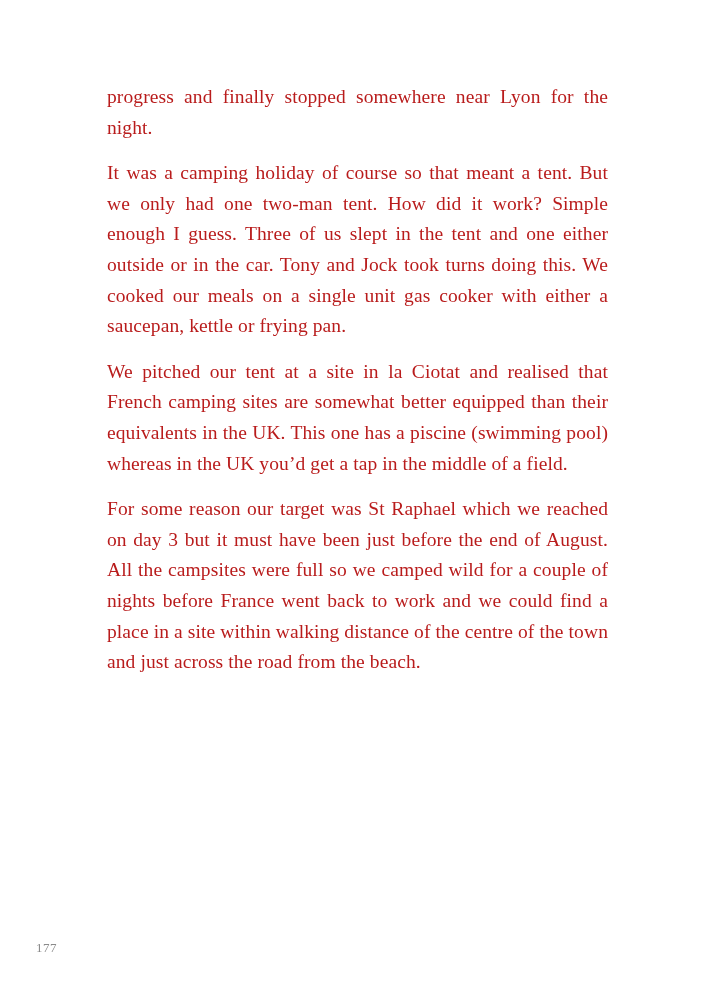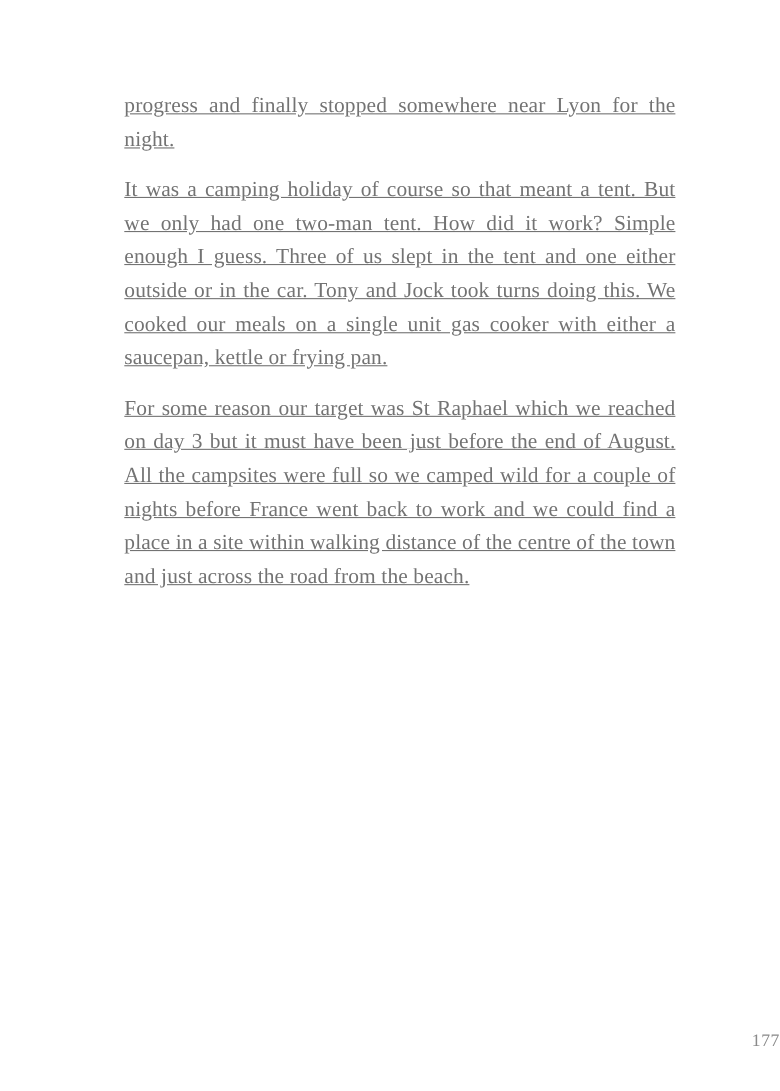--- a/index.html
+++ b/index.html
@@ -10,52 +10,52 @@
   .page {
     position: relative;
     width: 709px;
     height: 992px;
     background: #ffffff;
     overflow: hidden;
     font-family: "Liberation Serif", serif;
   }
   .text-block {
     position: absolute;
-    left: 113px;
+    left: 107px;
     top: 82px;
     width: 501px;
-    color: #737373;
-    text-decoration: underline;
+    color: #b91c1c;
   }
   .text-block p {
     margin: 0 0 15px 0;
     font-size: 19.5px;
     line-height: 30.6px;
     text-align: justify;
     text-justify: inter-word;
     letter-spacing: 0.1px;
   }
   .text-block p:last-child {
     margin-bottom: 1px;
   }
   .page-number {
     position: absolute;
     left: 0;
     right: 0;
     bottom: 36px;
-    text-align: right;
-    font-size: 16px;
+    text-align: left;
+    font-size: 13px;
     color: #8a8a8a;
     letter-spacing: 0.5px;
     margin-left: 36px;
   }
 </style>
 </head>
 <body>
 
 <div class="page">
   <div class="text-block">
     <p>progress and finally stopped somewhere near Lyon for the night.</p>
     <p>It was a camping holiday of course so that meant a tent. But we only had one two-man tent. How did it work? Simple enough I guess. Three of us slept in the tent and one either outside or in the car. Tony and Jock took turns doing this. We cooked our meals on a single unit gas cooker with either a saucepan, kettle or frying pan.</p>
+    <p>We pitched our tent at a site in la Ciotat and realised that French camping sites are somewhat better equipped than their equivalents in the UK. This one has a piscine (swimming pool) whereas in the UK you’d get a tap in the middle of a field.</p>
     <p>For some reason our target was St Raphael which we reached on day 3 but it must have been just before the end of August. All the campsites were full so we camped wild for a couple of nights before France went back to work and we could find a place in a site within walking distance of the centre of the town and just across the road from the beach.</p>
   </div>
   <div class="page-number">177</div>
 </div>
 
 </body></html>

